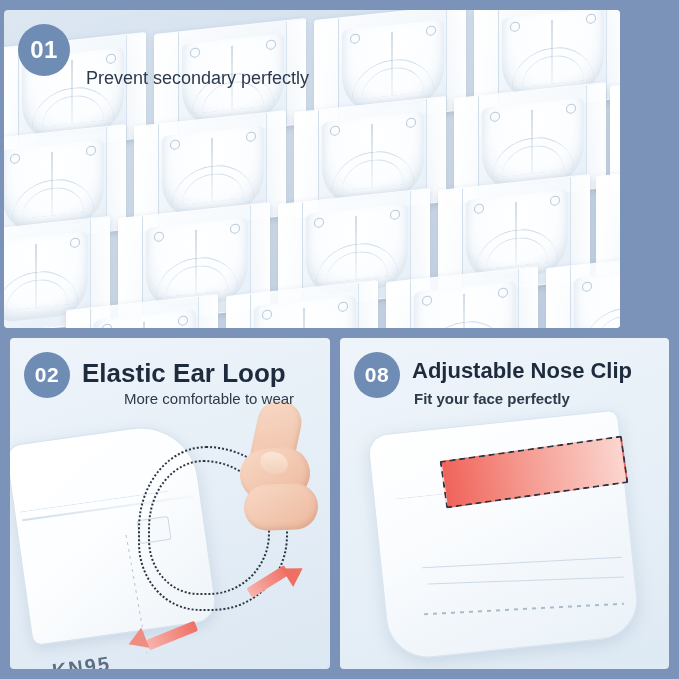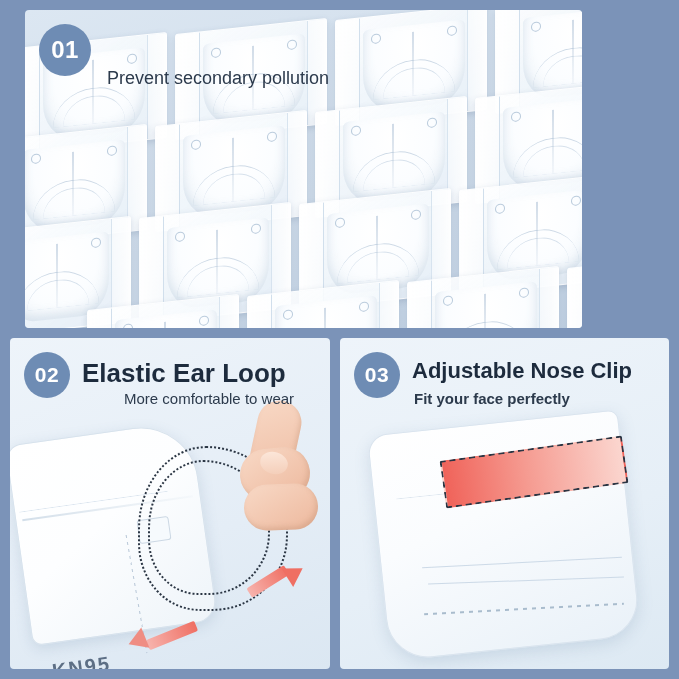--- a/index.html
+++ b/index.html
@@ -18,21 +18,21 @@
   }
 
   
   .panel{
     position:absolute;
     background:#e9f0f7;
     border-radius:4px;
     overflow:hidden;
   }
   .panel-top{
-    left:25px;top:10px;width:557px;height:318px;
+    left:4px;top:10px;width:616px;height:318px;
     background:linear-gradient(160deg,#dce7f2 0%,#cfdcea 55%,#c3d3e4 100%);
   }
   .panel-bl{
     left:10px;top:338px;width:320px;height:331px;
     background:linear-gradient(160deg,#eef4fa 0%,#e4edf6 60%,#dbe7f2 100%);
   }
   .panel-br{
     left:340px;top:338px;width:329px;height:331px;
     background:linear-gradient(160deg,#eef4fa 0%,#e6eff7 60%,#dde9f3 100%);
   }
@@ -442,21 +442,21 @@
             <div class="fold"></div>
             <div class="lp l"></div>
             <div class="lp r"></div>
             <div class="curve"></div>
             <div class="curve2"></div>
           </div>
       </div>
     </div>
 
     <div class="badge badge-01">01</div>
-    <div class="subtitle s01">Prevent secondary pollution</div>
+    <div class="subtitle s01">Prevent secondary perfectly</div>
   </div>
 
   <div class="panel panel-bl">
 
     <div class="mask-side">
       <div class="shell">
         <div class="topfold"></div>
         <div class="midfold"></div>
       </div>
       <div class="clip"></div>
@@ -494,18 +494,18 @@
 
     <div class="mask-front">
       <div class="body"></div>
       <div class="topedge"></div>
       <div class="pleat p1"></div>
       <div class="pleat p2"></div>
       <div class="stitchline"></div>
       <div class="nose-strip"></div>
     </div>
 
-    <div class="badge badge-03">03</div>
+    <div class="badge badge-03">08</div>
     <div class="title t03">Adjustable Nose Clip</div>
     <div class="subtitle s03">Fit your face perfectly</div>
   </div>
 
 </div>
 
 </body></html>

